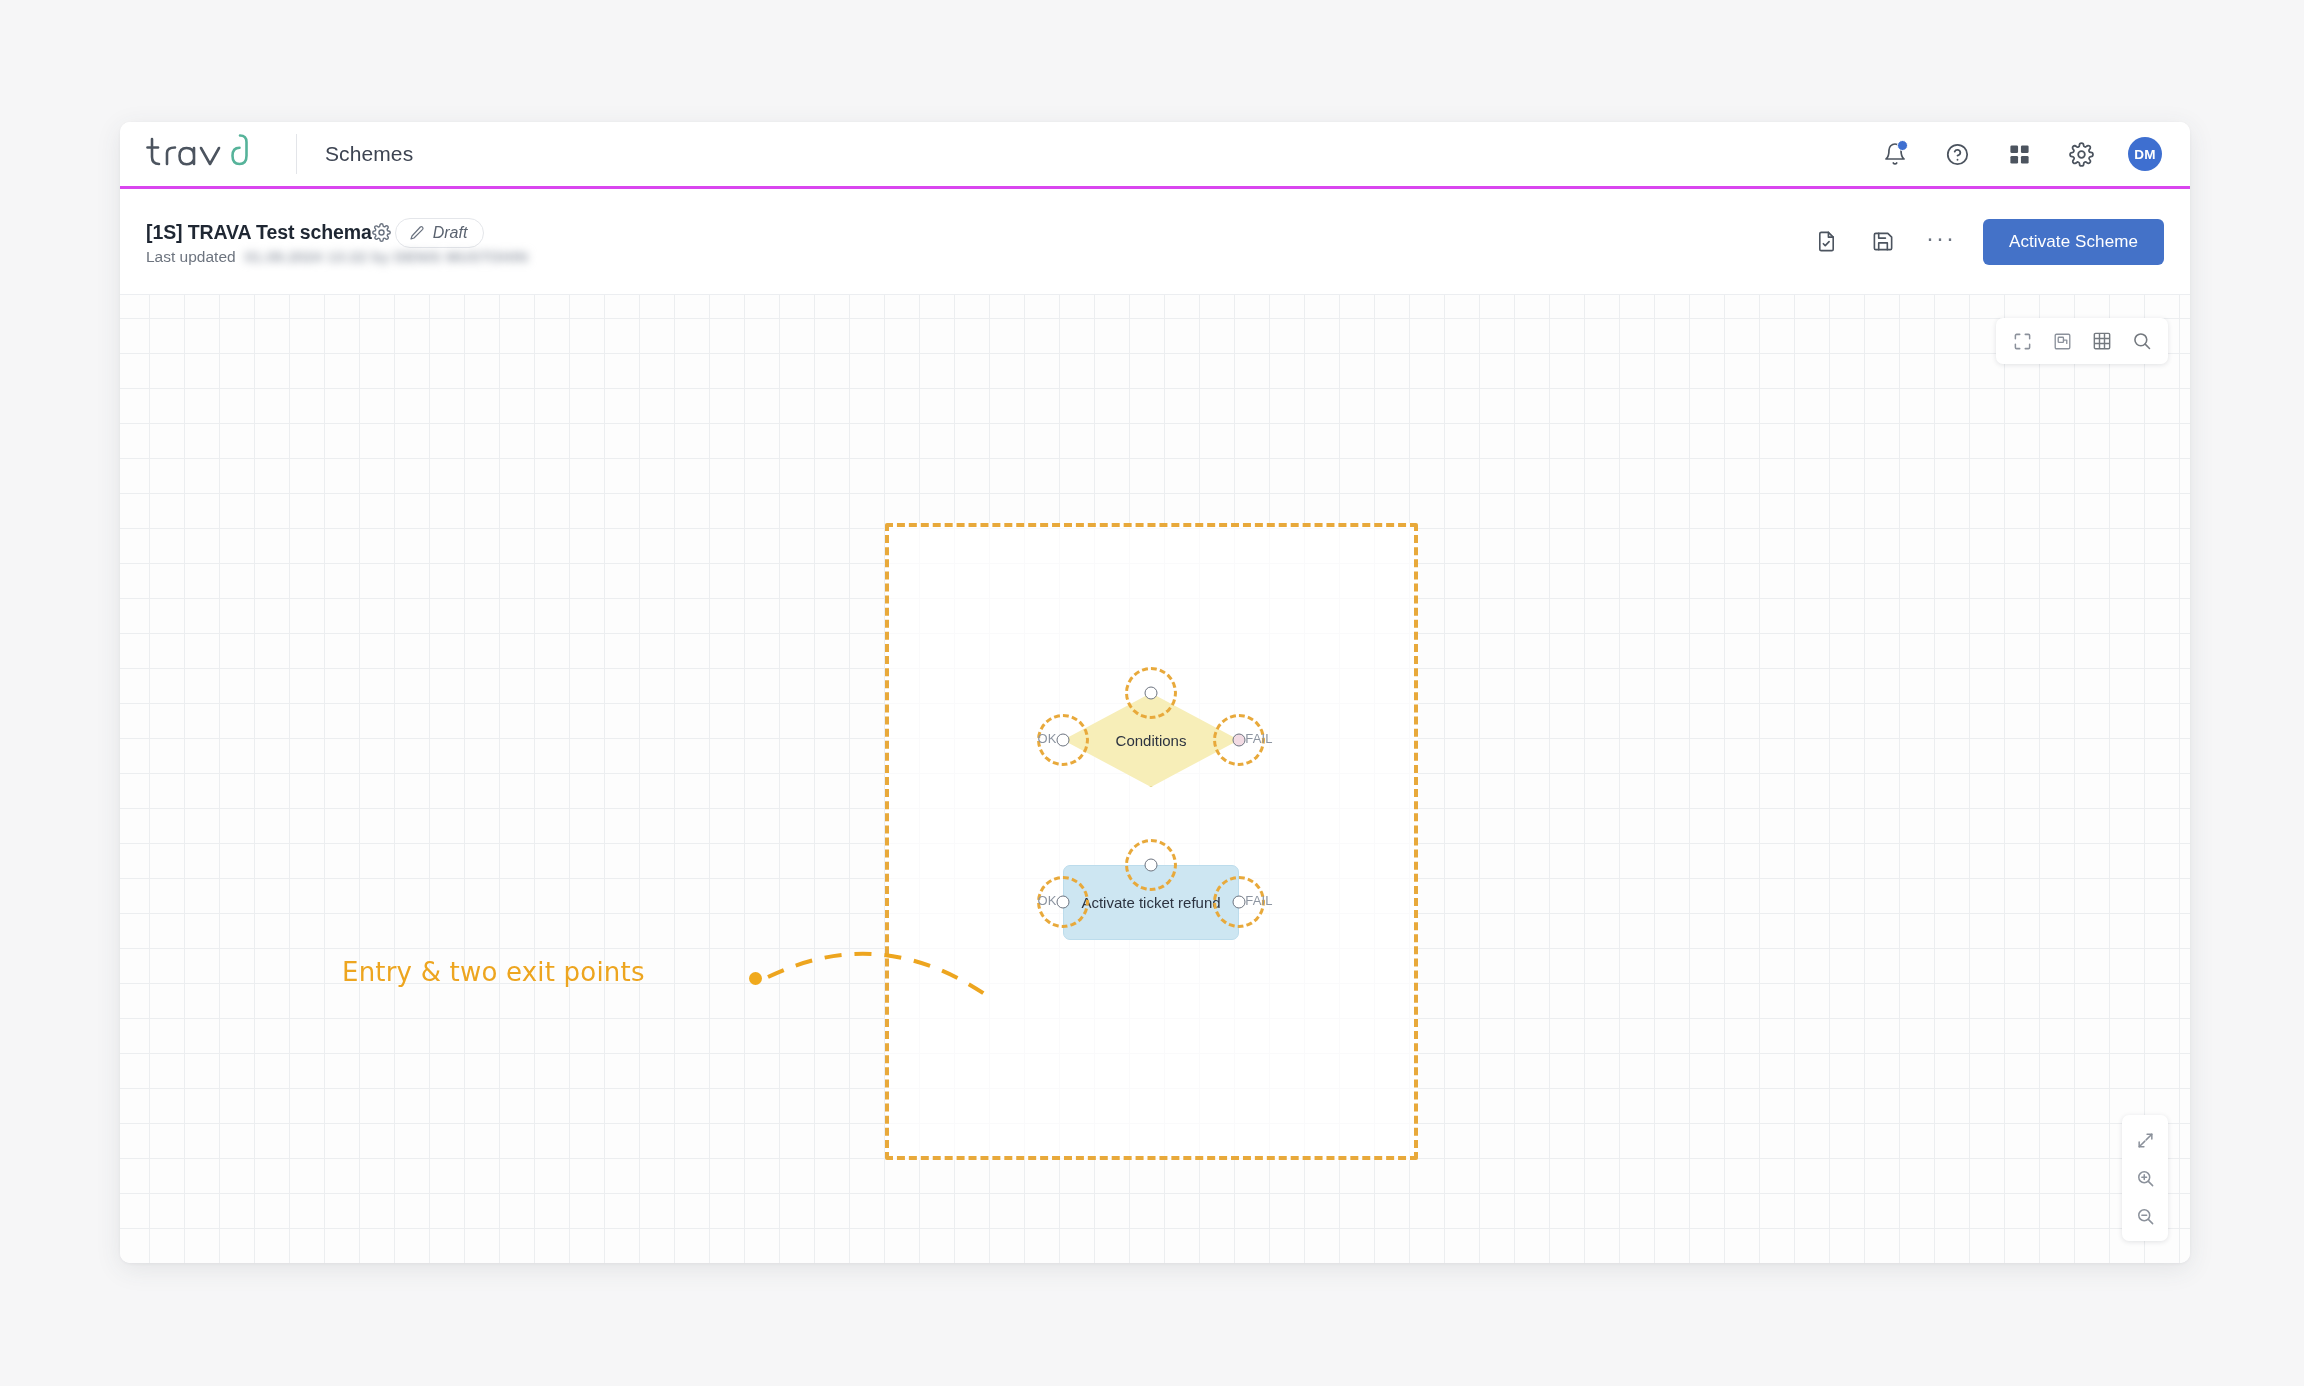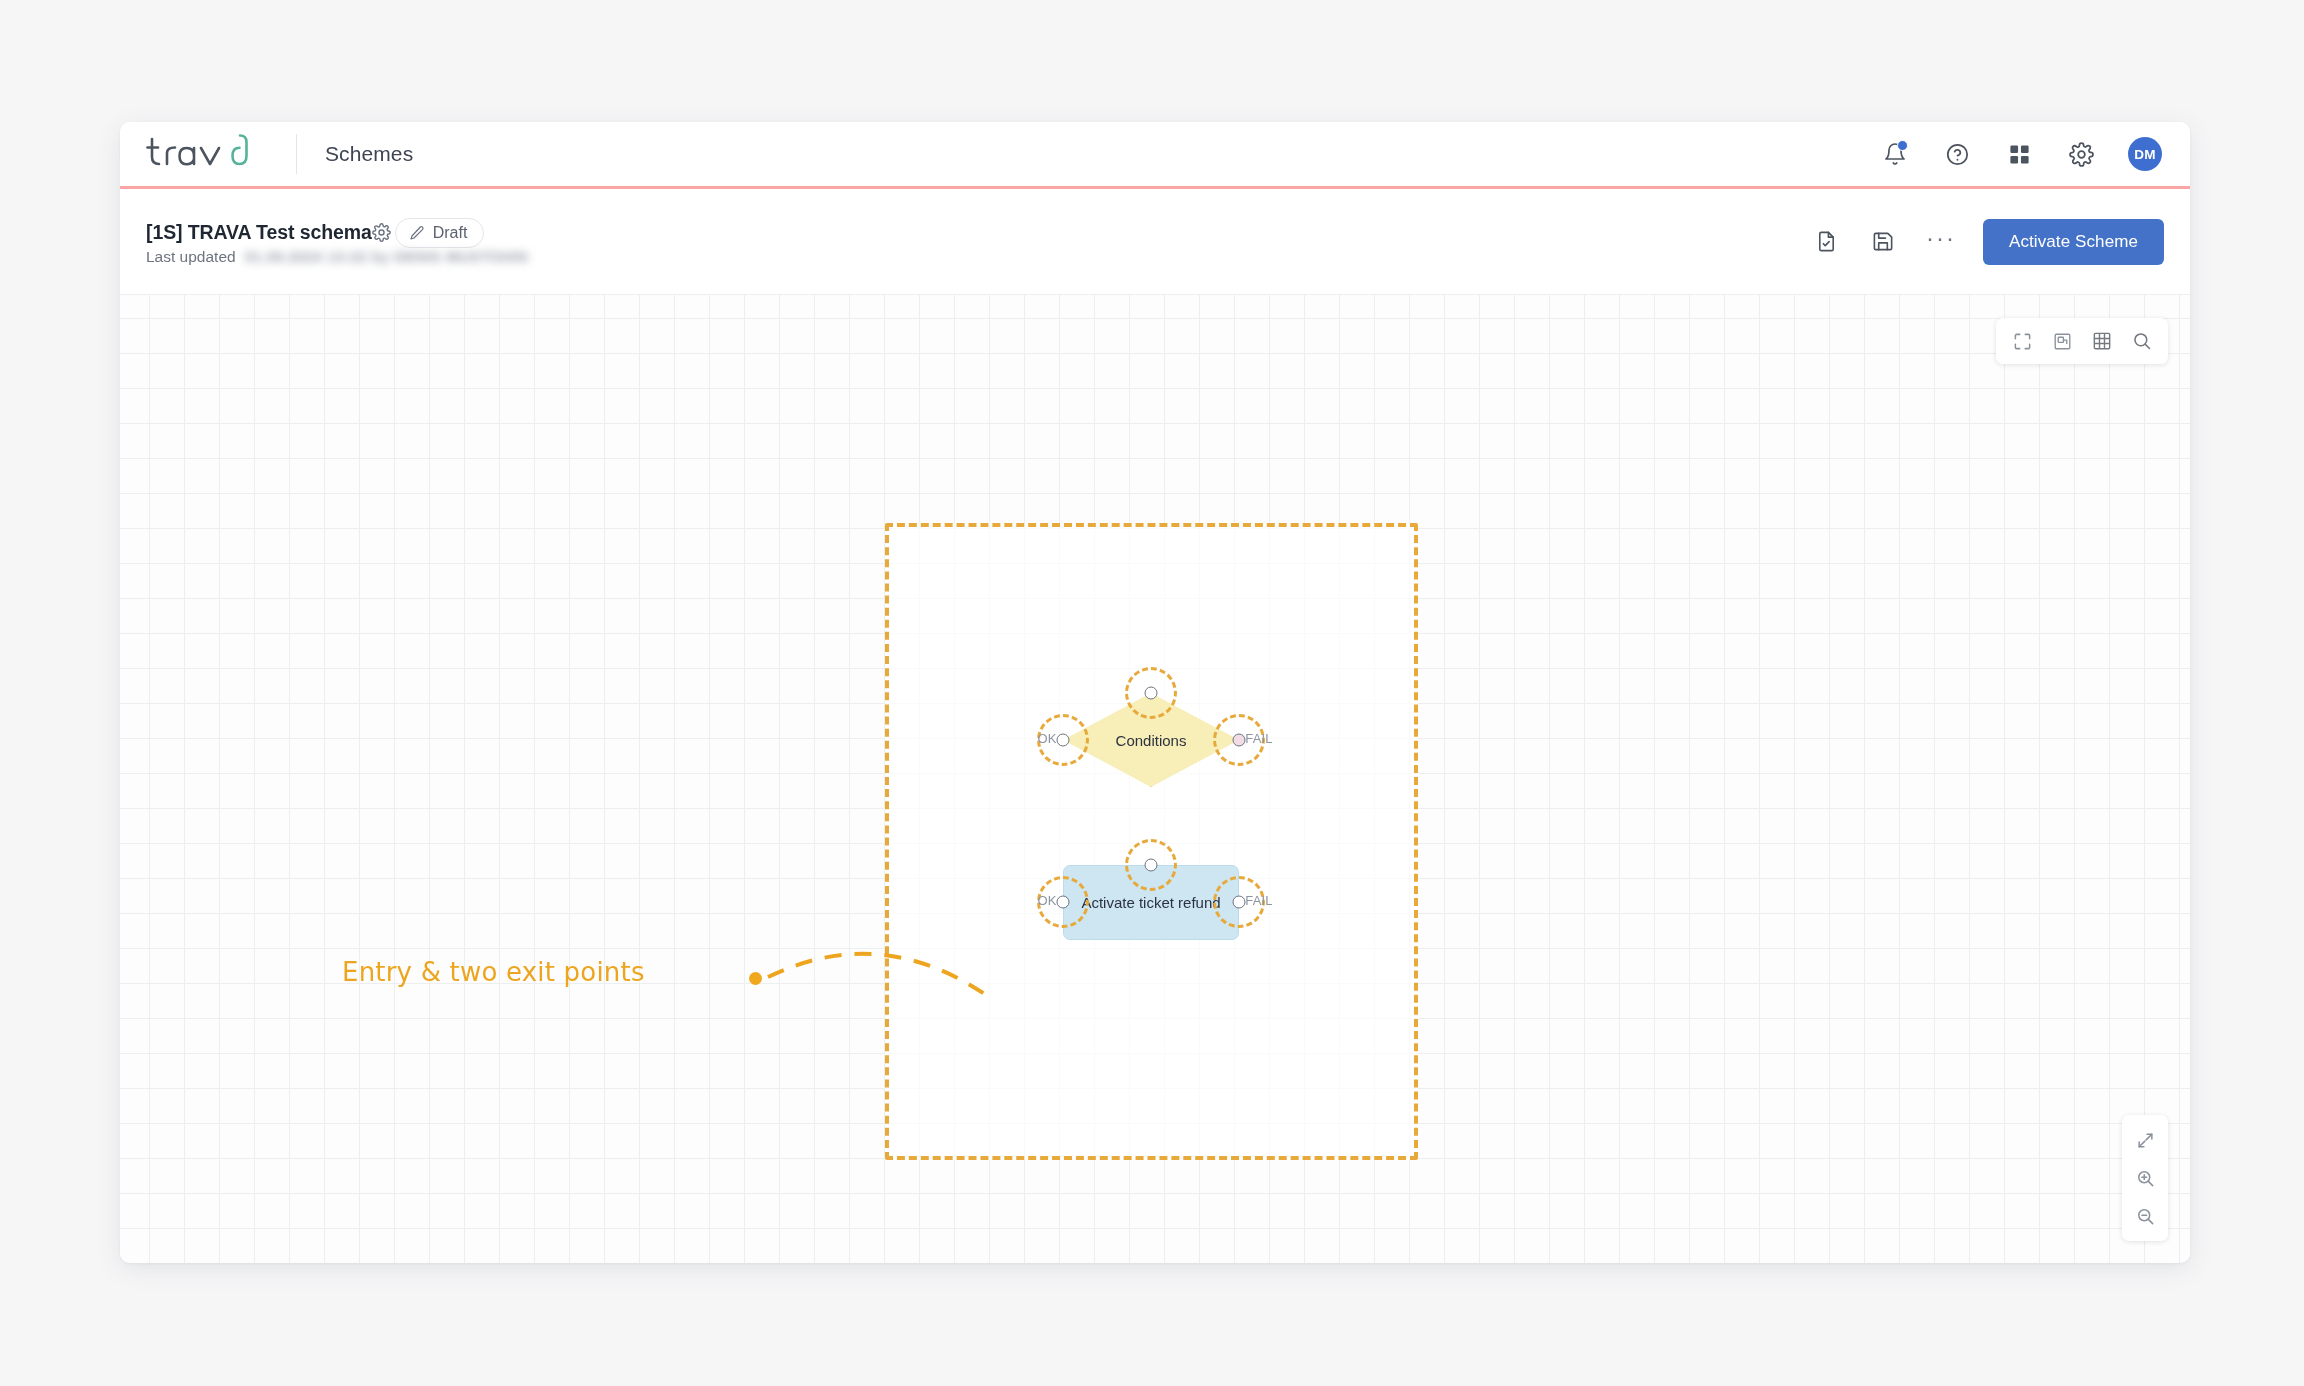--- a/index.html
+++ b/index.html
@@ -31,21 +31,21 @@
     overflow: hidden;
   }
 
   
   .topbar {
     position: absolute;
     left: 0; top: 0;
     width: 2070px;
     height: 64px;
     background: #fff;
-    border-bottom: 3px solid #fca5a5;
+    border-bottom: 3px solid #d946ef;
     display: flex;
     align-items: center;
   }
   .logo-wrap {
     width: 140px;
     margin-left: 26px;
     display: flex;
     align-items: center;
     height: 64px;
   }
@@ -124,20 +124,21 @@
     border: 1px solid #e4e6ea;
     border-radius: 18px;
     padding: 5px 16px 5px 13px;
     background: #fff;
     cursor: pointer;
     margin-left: 4px;
   }
   .draft-pill span.lbl {
     font-size: 16px;
     color: #5a626f;
+    font-style: italic;
   }
   .last-updated {
     font-size: 15.5px;
     color: #6d747f;
     display: flex;
     align-items: flex-start;
     gap: 9px;
   }
   .blurred {
     color: #9aa0ab;

